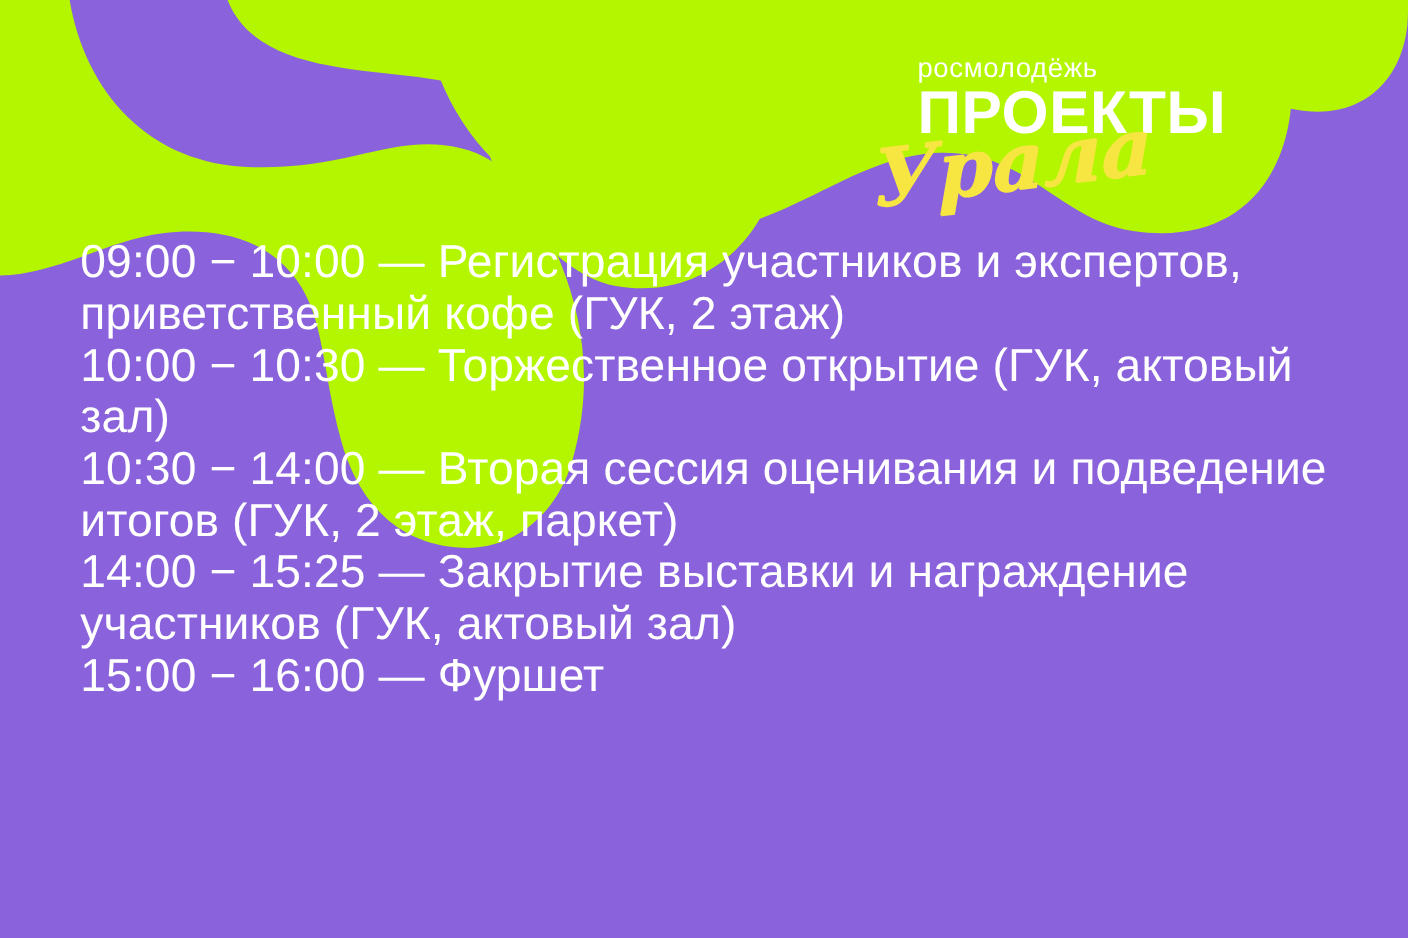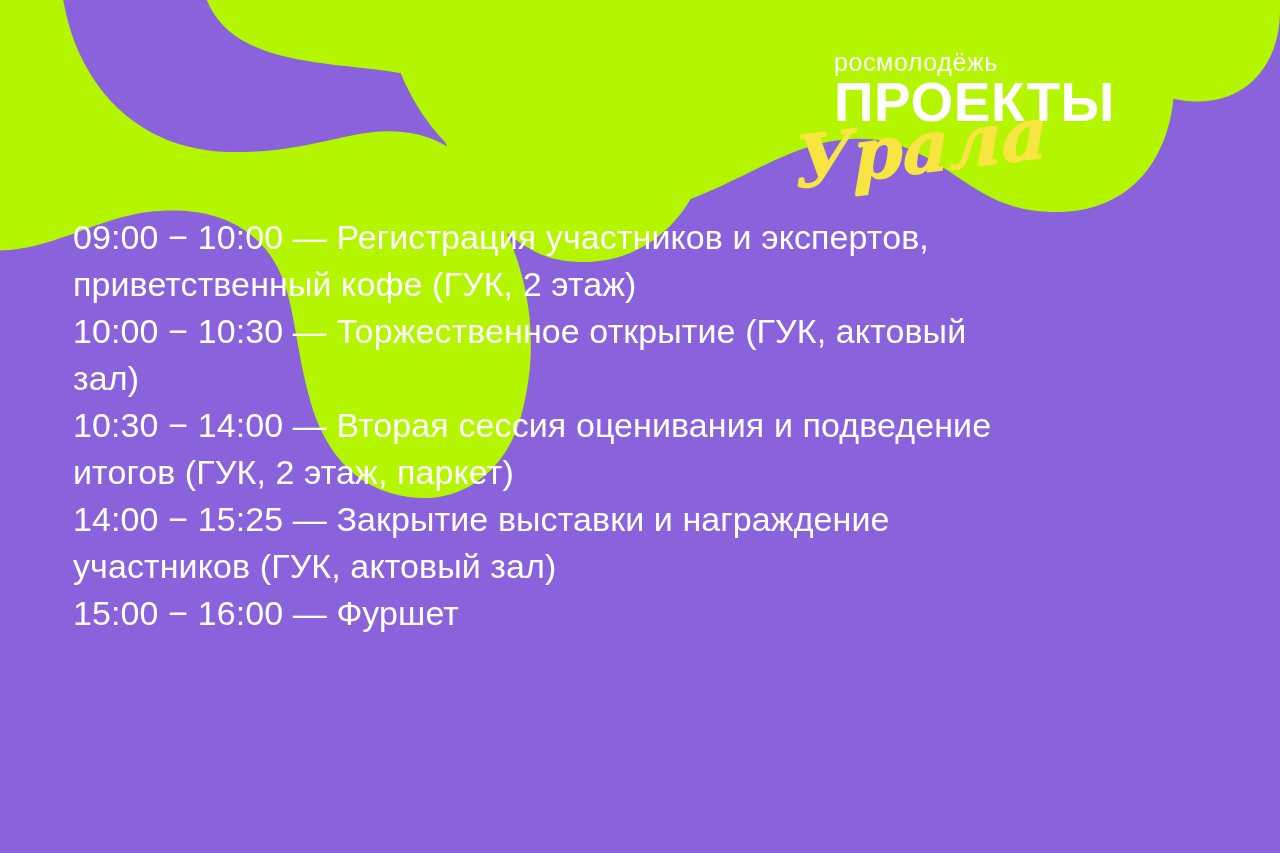--- a/index.html
+++ b/index.html
@@ -78,21 +78,21 @@
   
   #schedule {
     position: absolute;
     left: 73px;
     top: 214px;
     width: 1140px;
   }
   .schedule-line {
     color: #ffffff;
     font-family: "Liberation Sans", sans-serif;
-    font-size: 34px;
+    font-size: 42px;
     font-weight: 400;
     line-height: 47px;
     letter-spacing: 0.1px;
     white-space: pre-wrap;
     margin: 0;
   }
 </style>
 </head>
 <body>
 

